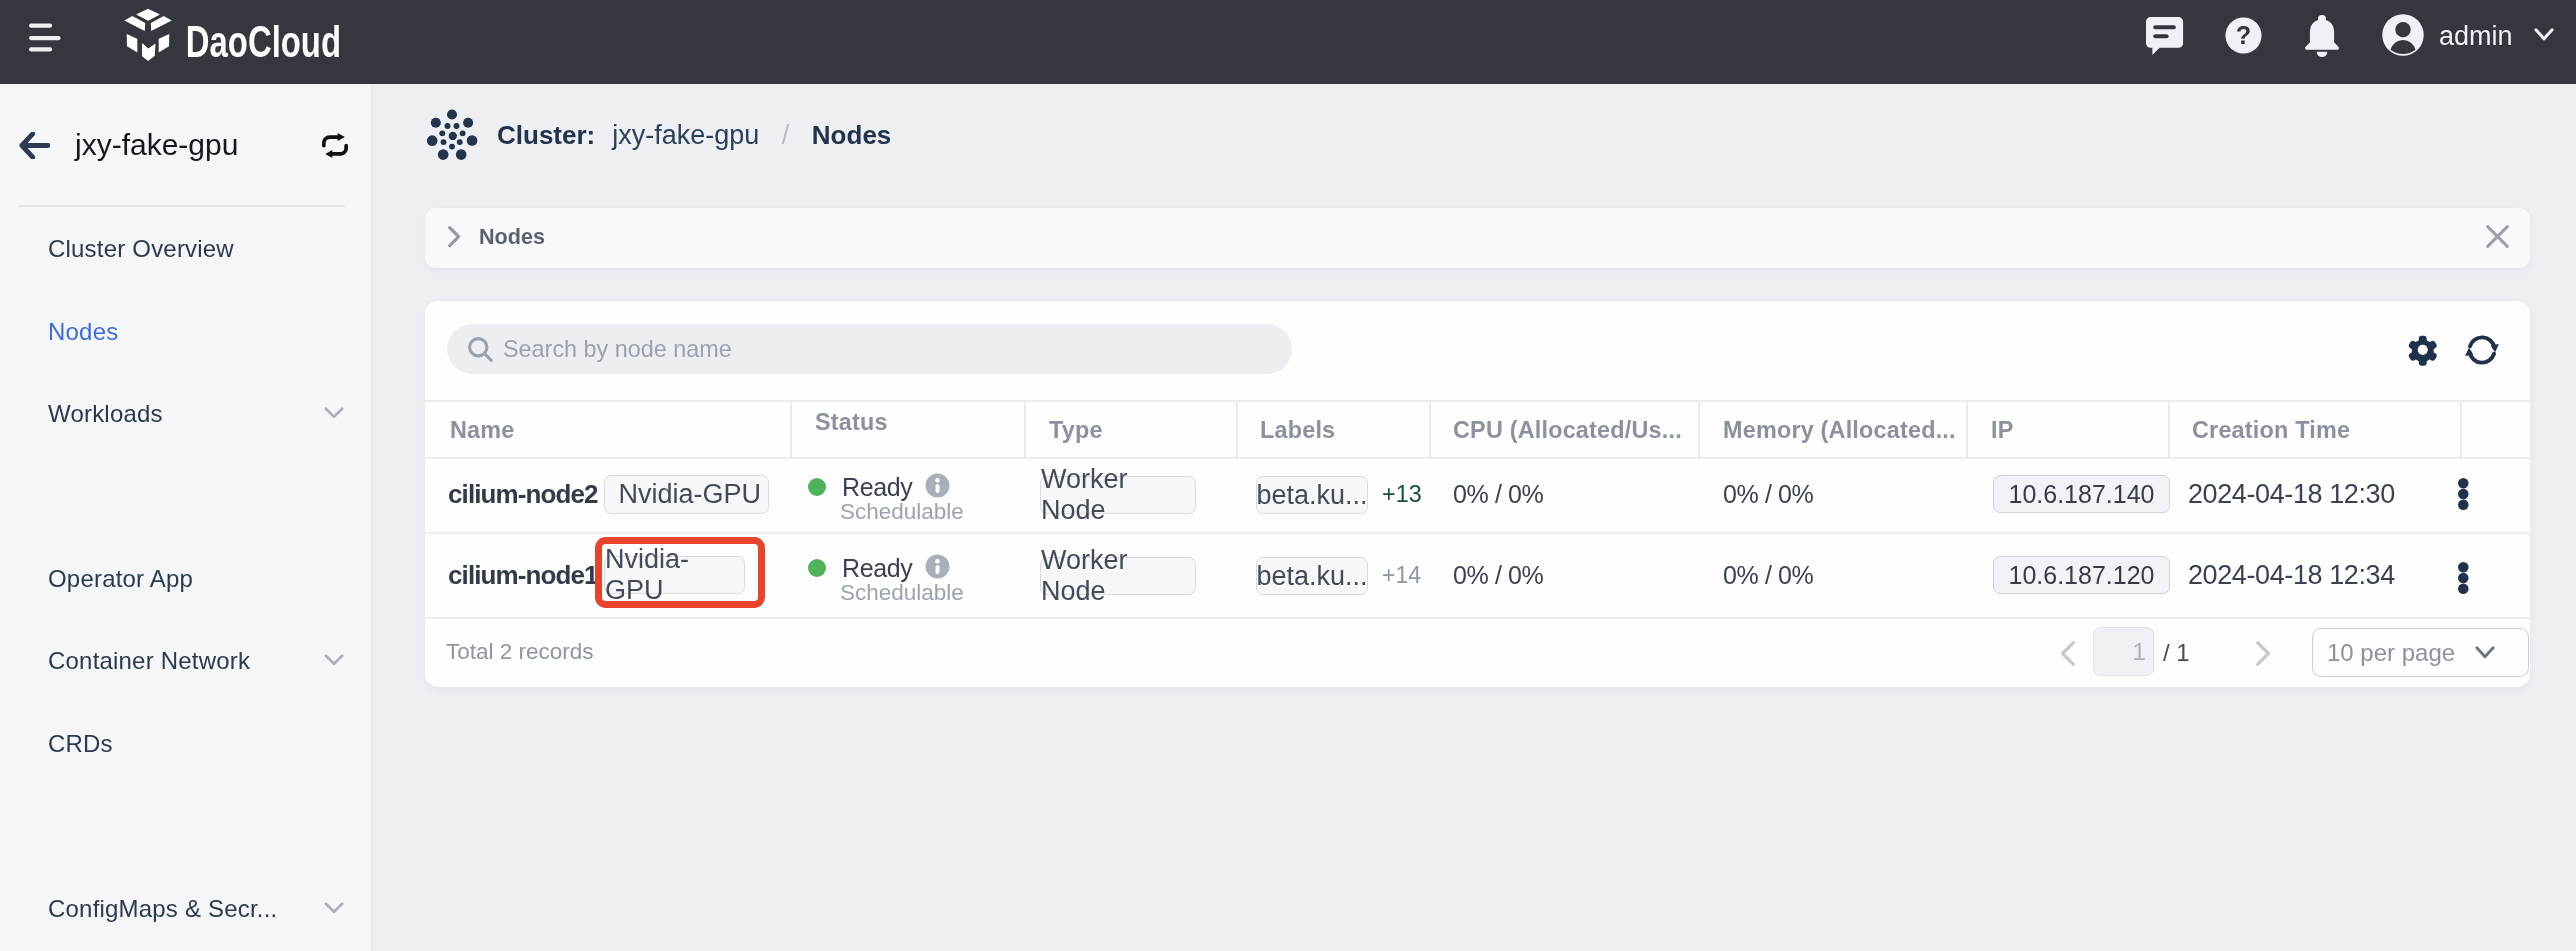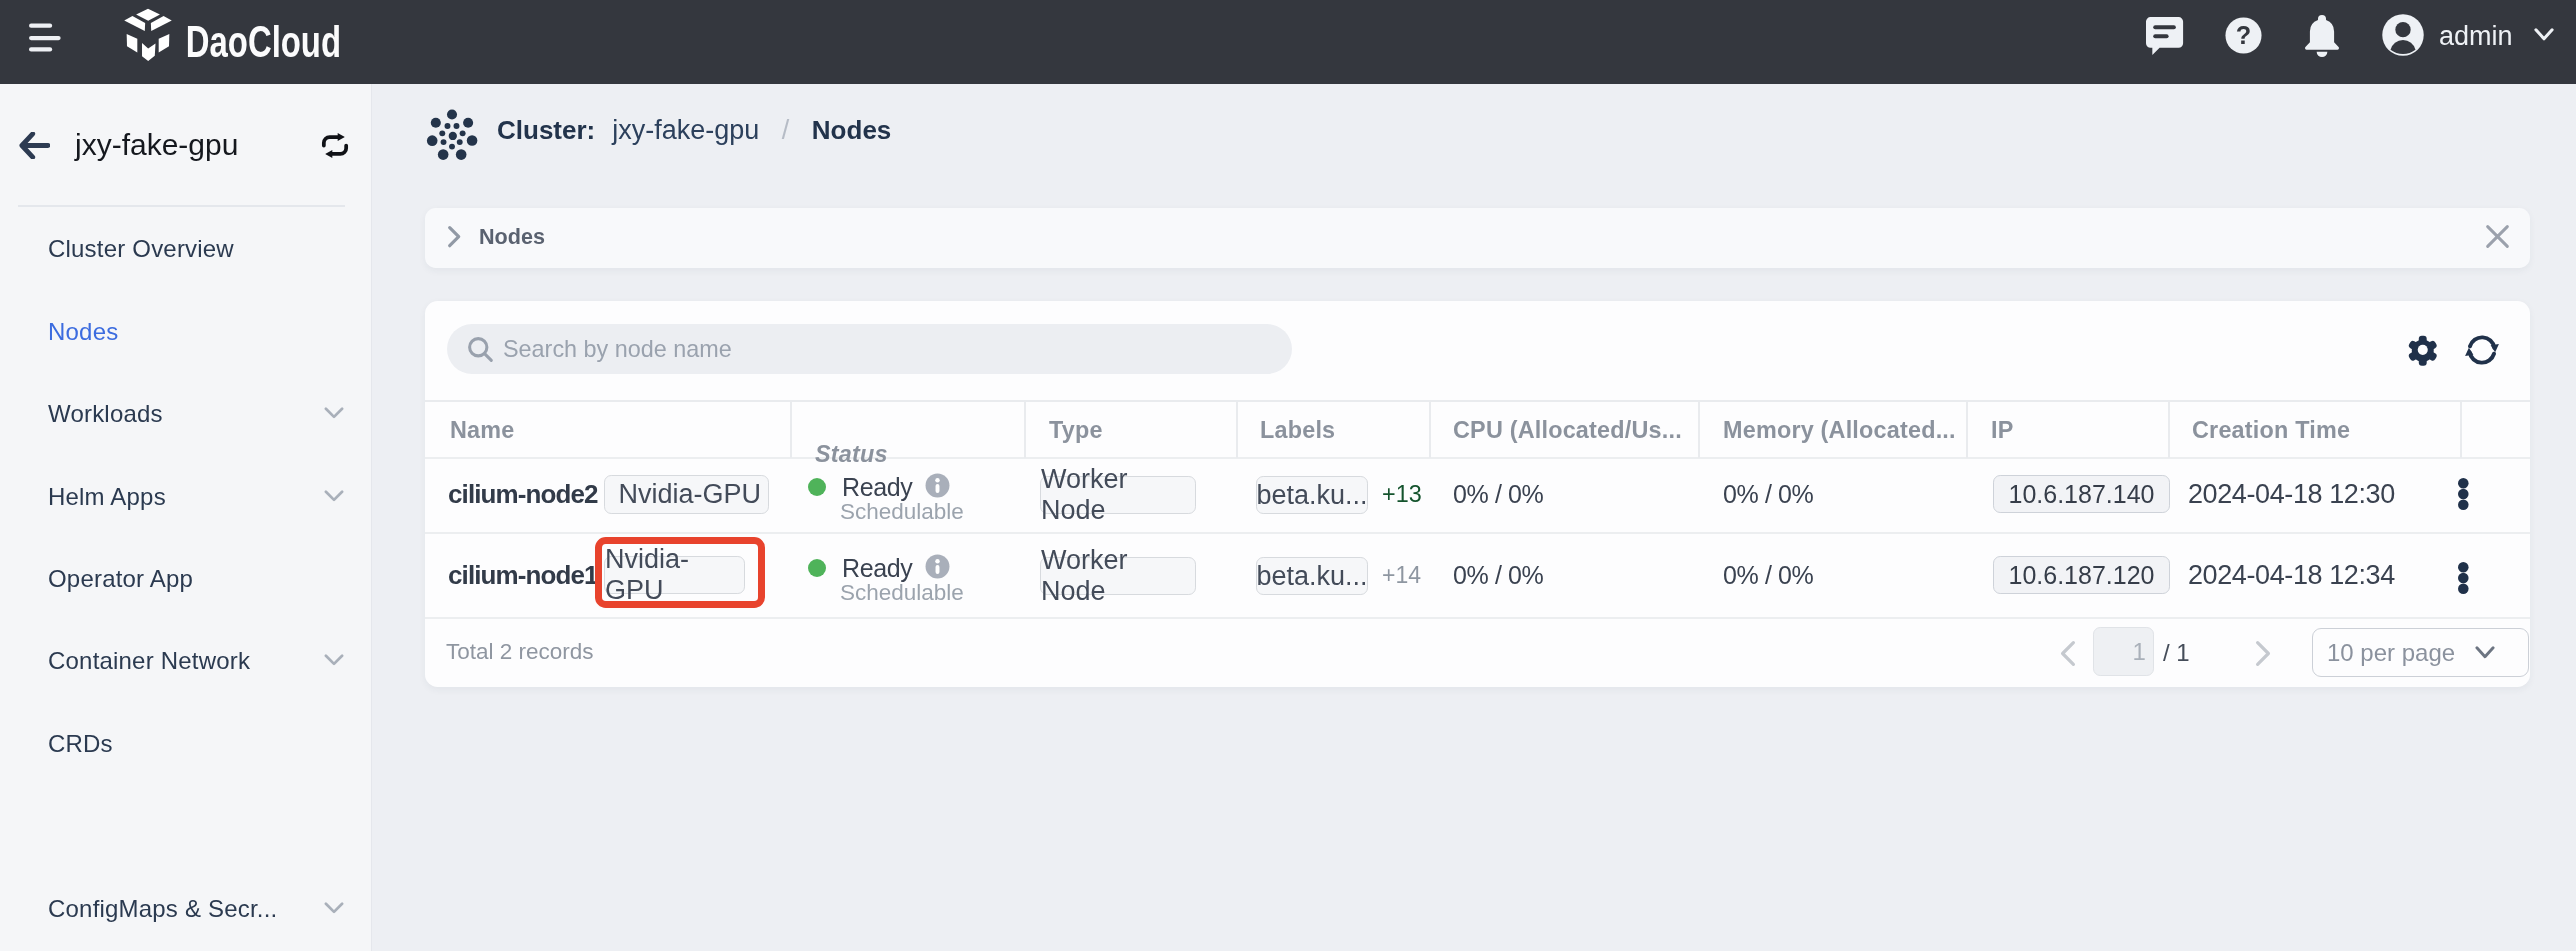--- a/index.html
+++ b/index.html
@@ -90,55 +90,52 @@
       <path d="M3 14 L3 11 A6.5 6.5 0 0 1 9.5 4.5 L19 4.5"></path>
       <path d="M28 14 L28 17 A6.5 6.5 0 0 1 21.5 23.5 L12 23.5"></path>
     </g>
     <polygon points="18.5,0 26.5,4.5 18.5,9" fill="#101217"></polygon>
     <polygon points="12.5,19 4.5,23.5 12.5,28" fill="#101217"></polygon>
   </svg>
   <div class="abs" style="left:18px; top:121px; width:327px; height:1.8px; background:#e4e7ec;"></div>
   <div class="menu-item" style="top:123px;">Cluster Overview</div>
   <div class="menu-item" style="top:206px; color:#3c6cdf;">Nodes</div>
   <div class="menu-item" style="top:288px;">Workloads<svg class="chev" width="20" height="12.6" viewBox="0 0 22 14">
-        <path d="M2 2 L11 11 L20 2" fill="none" stroke="#a9b0ba" stroke-width="3" stroke-linecap="round" stroke-linejoin="round"></path>
-      </svg></div>
-  <div class="menu-item" style="top:371px;">Helm Apps<svg class="chev" width="20" height="12.6" viewBox="0 0 22 14">
         <path d="M2 2 L11 11 L20 2" fill="none" stroke="#a9b0ba" stroke-width="3" stroke-linecap="round" stroke-linejoin="round"></path>
       </svg></div>
   <div class="menu-item" style="top:453px;">Operator App</div>
   <div class="menu-item" style="top:535px;">Container Network<svg class="chev" width="20" height="12.6" viewBox="0 0 22 14">
         <path d="M2 2 L11 11 L20 2" fill="none" stroke="#a9b0ba" stroke-width="3" stroke-linecap="round" stroke-linejoin="round"></path>
       </svg></div>
   <div class="menu-item" style="top:618px;">CRDs</div>
   <div class="menu-item" style="top:783px;">ConfigMaps &amp; Secr...<svg class="chev" width="20" height="12.6" viewBox="0 0 22 14">
         <path d="M2 2 L11 11 L20 2" fill="none" stroke="#a9b0ba" stroke-width="3" stroke-linecap="round" stroke-linejoin="round"></path>
       </svg></div>
 </div>
 
-<div class="abs" id="crumb" style="left:497px; top:115px; height:40px; display:flex; align-items:flex-start; font-size:26px; color:#22334b; white-space:nowrap;">
+<div class="abs" id="crumb" style="left:497px; top:115px; height:40px; display:flex; align-items:center; font-size:26px; color:#22334b; white-space:nowrap;">
   <span style="font-weight:bold;">Cluster:</span>
   <span style="margin-left:17px; color:#2c405c; font-size:27px;">jxy-fake-gpu</span>
   <span style="margin-left:22.5px; color:#b6bcc6; font-size:27px;">/</span>
   <span style="margin-left:22.5px; font-weight:bold;">Nodes</span>
 </div>
 
 <div class="abs" id="bar" style="left:425px; top:208px; width:2105px; height:60px; background:#f8f9fb; border-radius:10.8px; box-shadow:0 2.7px 7.2px rgba(40,50,70,.05);"></div>
 
 <div class="abs" id="card" style="left:425px; top:301px; width:2105px; height:386px; background:#fdfdfe; border-radius:12.6px; box-shadow:0 2.7px 7.2px rgba(40,50,70,.05);"></div>
 
 <div class="abs" style="left:447px; top:324px; width:845px; height:50px; border-radius:25px; background:#eceef2;"></div>
 <div class="abs" style="left:503px; top:324px; height:50px; display:flex; align-items:center; font-size:23.4px; color:#9aa2ae;">Search by node name</div>
 
 <div class="abs" style="left:425px; top:400px; width:2105px; height:1.8px; background:#e9ebee;"></div>
 <div class="abs" style="left:425px; top:457px; width:2105px; height:1.8px; background:#eceef0;"></div>
 <div class="abs" style="left:425px; top:532px; width:2105px; height:1.8px; background:#eceef0;"></div>
 <div class="abs" style="left:425px; top:617px; width:2105px; height:1.8px; background:#eceef0;"></div>
 <div class="hdrcell" style="left:450px; top:402px; height:56px;">Name</div>
-<div class="hdrcell" style="left:815px; top:418px; height:72px;font-style:italic;">Status</div>
+<div class="hdrcell" style="left:815px; top:386px; height:72px;">Status</div>
 <div class="hdrcell" style="left:1049px; top:402px; height:56px;">Type</div>
 <div class="hdrcell" style="left:1260px; top:402px; height:56px;">Labels</div>
 <div class="hdrcell" style="left:1453px; top:402px; height:56px;">CPU (Allocated/Us...</div>
 <div class="hdrcell" style="left:1723px; top:402px; height:56px;">Memory (Allocated...</div>
 <div class="hdrcell" style="left:1991px; top:402px; height:56px;">IP</div>
 <div class="hdrcell" style="left:2192px; top:402px; height:56px;">Creation Time</div>
 <div class="vsep" style="left:790px;"></div>
 <div class="vsep" style="left:1024px;"></div>
 <div class="vsep" style="left:1236px;"></div>
 <div class="vsep" style="left:1429px;"></div>

